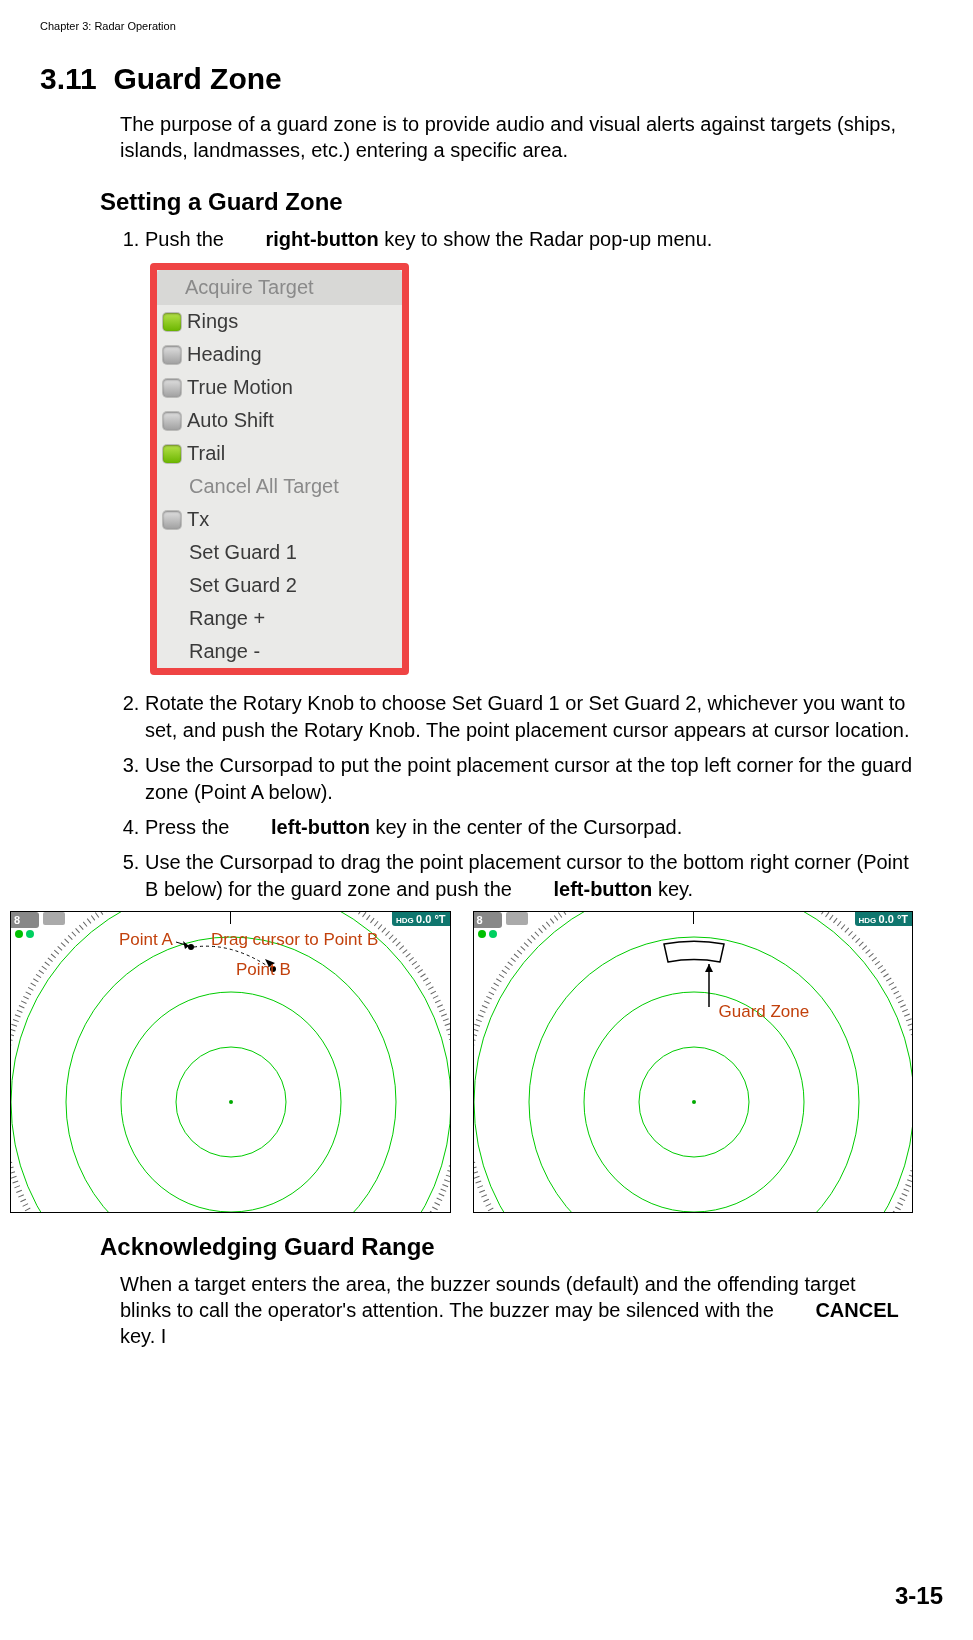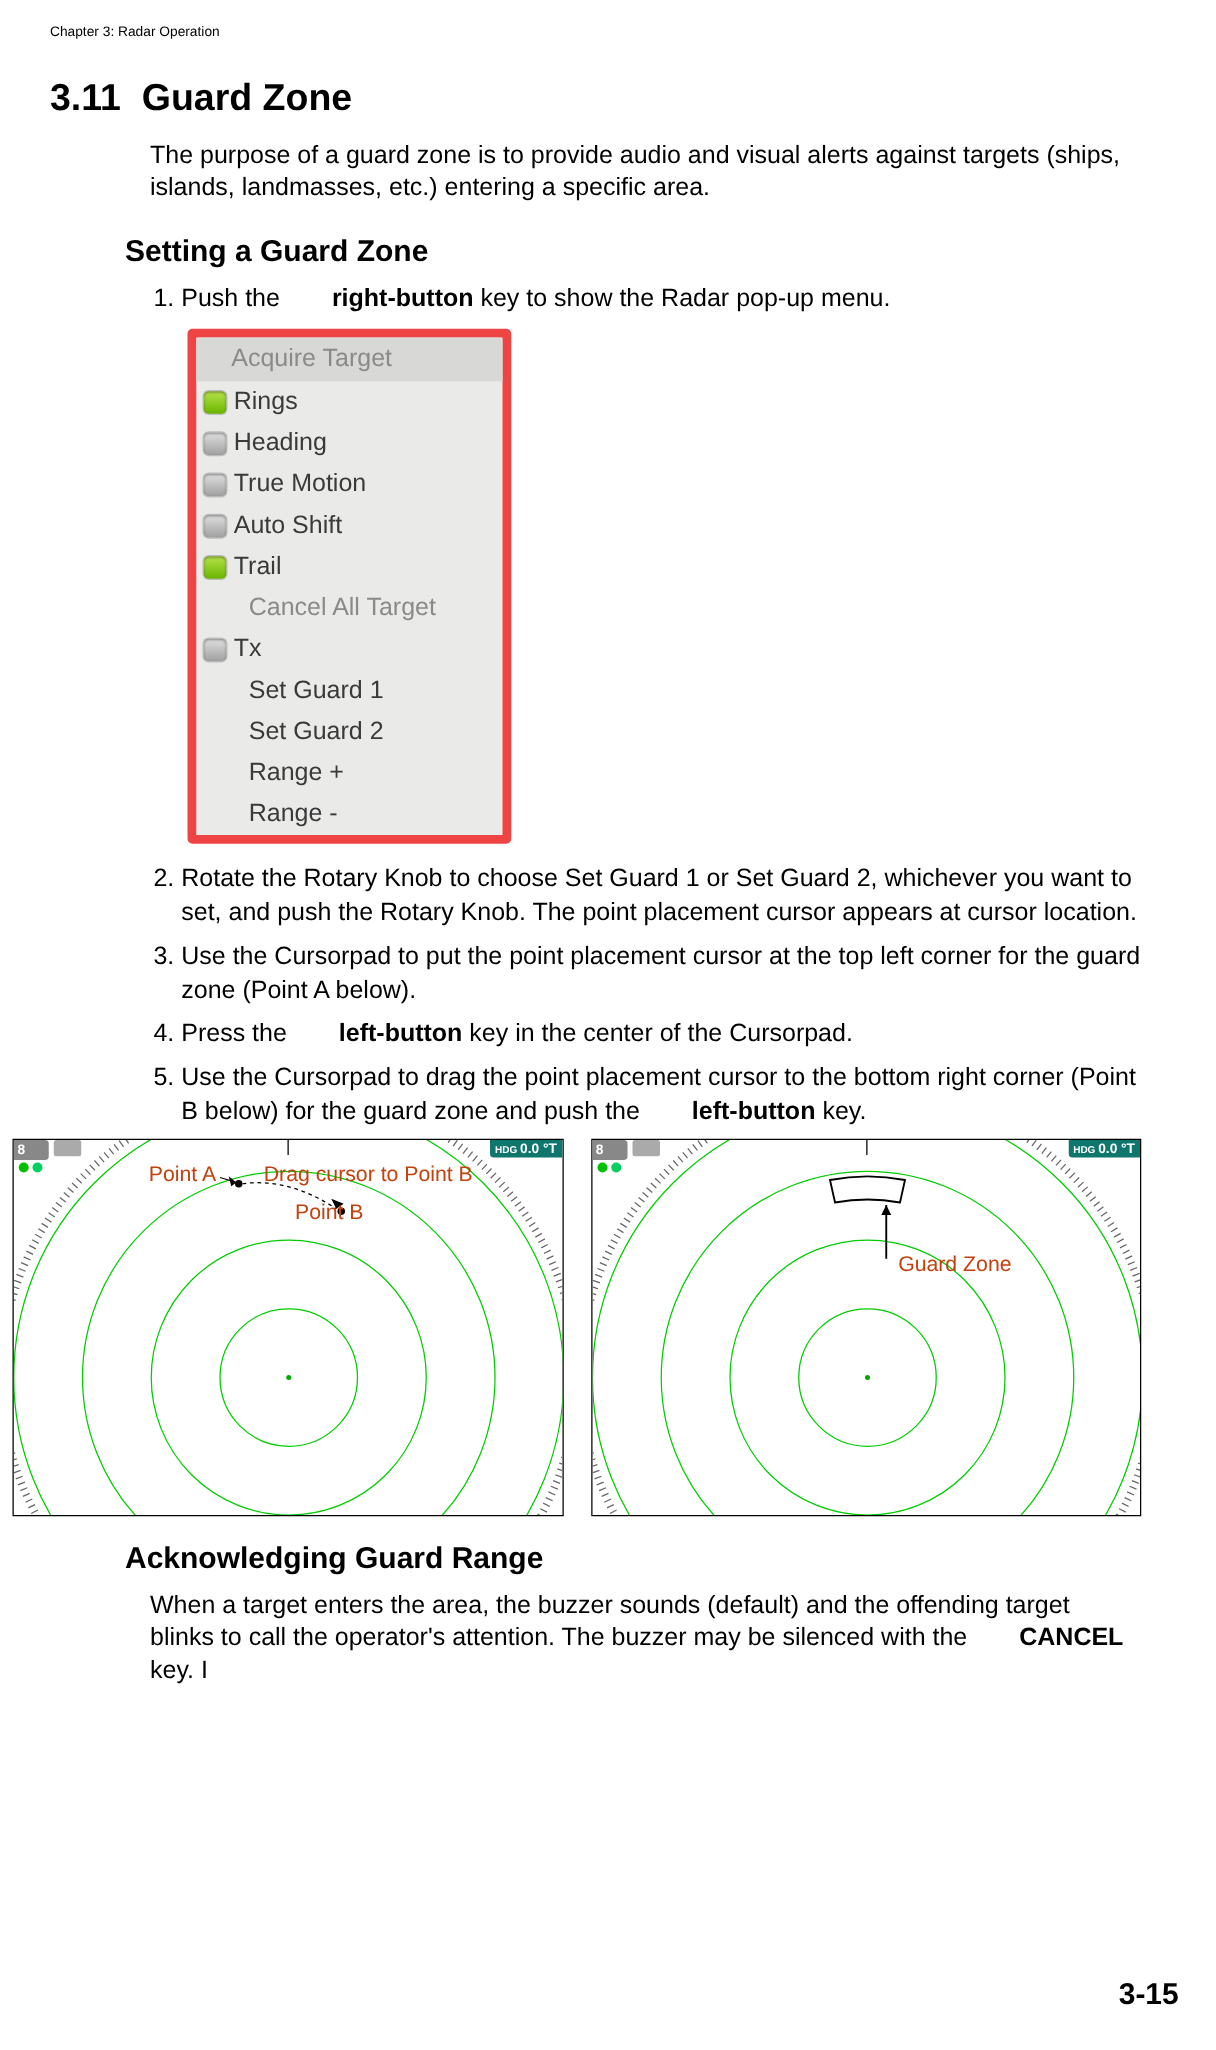--- a/index.html
+++ b/index.html
@@ -70,21 +70,21 @@
     border-top-right-radius: 4px;
   }
   .popup-item {
     display: flex;
     align-items: center;
     padding: 3px 10px 3px 6px;
     font-size: 20px;
     color: #3a3a3a;
   }
   .popup-item.disabled { color: #8a8a8a; }
-  .popup-item.noicon { padding-left: 42px; }
+  .popup-item.noicon { padding-left: 32px; }
   .toggle {
     width: 18px;
     height: 18px;
     border-radius: 4px;
     margin-right: 6px;
     flex-shrink: 0;
     box-shadow: inset 0 1px 2px rgba(0,0,0,.4), 0 0 0 1px rgba(0,0,0,.2);
   }
   .toggle.on { background: linear-gradient(#b6e24a,#6bb500); }
   .toggle.off { background: linear-gradient(#e0e0e0,#a0a0a0); }

